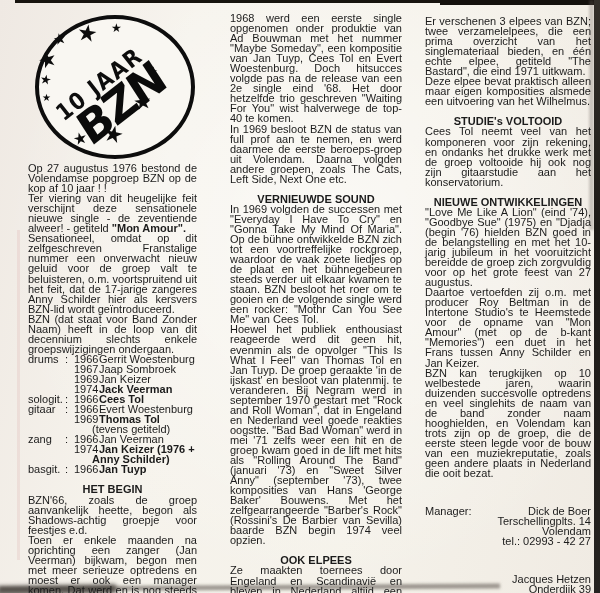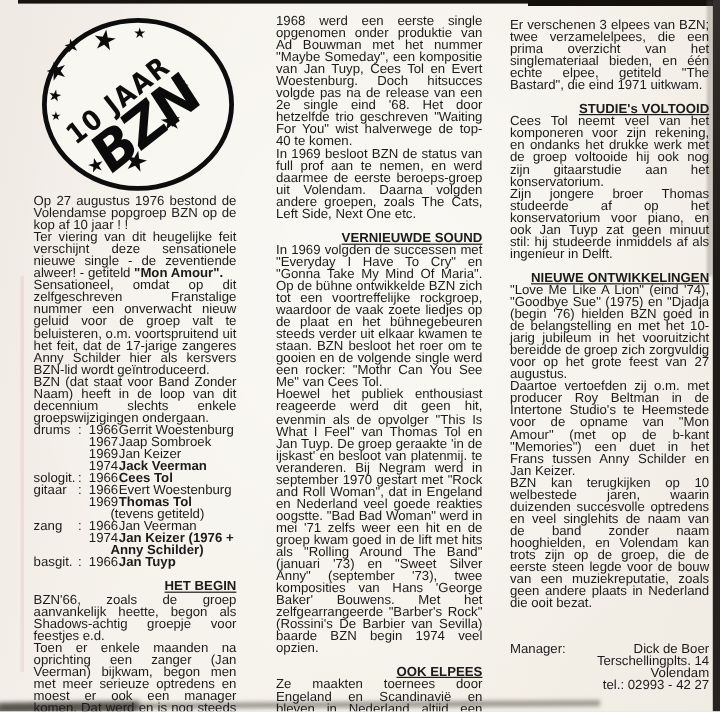--- a/index.html
+++ b/index.html
@@ -33,21 +33,21 @@
     transform:rotate(-38deg) skewX(-5deg);font-weight:800;font-size:45px;
     color:#0b0b0b;font-family:"DejaVu Sans", sans-serif;letter-spacing:-2px;
   }
   
   .col{position:absolute;font-size:11px;line-height:10.05px;text-align:justify;}
   .col1{left:28px;top:163px;width:169px;}
   .col2{left:230px;top:13px;width:172px;}
   .col3{left:425px;top:16px;width:166px;}
   .col p{margin:0;text-align:justify;}
   .col p span.b{font-weight:bold;}
-  .heading{font-weight:bold;margin-top:10px;text-align:right;text-decoration:underline;}
+  .heading{font-weight:bold;margin-top:10px;text-align:center;}
   
   .personnel{text-align:left;}
   .prow{display:flex;}
   .plabel{width:37px;flex:none;}
   .pcolon{width:9px;flex:none;}
   .pentries{flex:1;}
   .pline{display:flex;align-items:flex-end;}
   .pline.indent{padding-left:18px;}
   .pyear{width:25px;flex:none;}
   .pname{flex:1;}
@@ -180,23 +180,23 @@
       <p><span>In 1969 besloot BZN de status van full prof aan te nemen, en werd daarmee de eerste beroeps-groep uit Volendam. Daarna volgden andere groepen, zoals The Cats, Left Side, Next One etc.</span></p>
       <div class="heading">VERNIEUWDE SOUND</div>
       <p><span>In 1969 volgden de successen met "Everyday I Have To Cry" en "Gonna Take My Mind Of Maria". Op de bühne ontwikkelde BZN zich tot een voortreffelijke rockgroep, waardoor de vaak zoete liedjes op de plaat en het bühnegebeuren steeds verder uit elkaar kwamen te staan. BZN besloot het roer om te gooien en de volgende single werd een rocker: "Mothr Can You See Me" van Cees Tol.</span></p>
       <p><span>Hoewel het publiek enthousiast reageerde werd dit geen hit, evenmin als de opvolger "This Is What I Feel" van Thomas Tol en Jan Tuyp. De groep geraakte 'in de ijskast' en besloot van platenmij. te veranderen. Bij Negram werd in september 1970 gestart met "Rock and Roll Woman", dat in Engeland en Nederland veel goede reakties oogstte. "Bad Bad Woman" werd in mei '71 zelfs weer een hit en de groep kwam goed in de lift met hits als "Rolling Around The Band" (januari '73) en "Sweet Silver Anny" (september '73), twee komposities van Hans 'George Baker' Bouwens. Met het zelfgearrangeerde "Barber's Rock" (Rossini's De Barbier van Sevilla) baarde BZN begin 1974 veel opzien.</span></p>
       <div class="heading">OOK ELPEES</div>
       <p><span>Ze maakten toernees door Engeland en Scandinavië en bleven in Nederland altijd een veelgevraagde groep.</span></p>
       <p><span>Ook als bühnegroep bleef BZN zich door de jaren heen ontwikkelen.</span></p>
     </div>
   <div class="col col3">
       <p><span>Er verschenen 3 elpees van BZN; twee verzamelelpees, die een prima overzicht van het singlemateriaal bieden, en één echte elpee, getiteld "The Bastard", die eind 1971 uitkwam.</span></p>
+      <p><span>Deze elpee bevat praktisch alleen maar eigen komposities alsmede een uitvoering van het Wilhelmus.</span></p>
       <div class="heading">STUDIE's VOLTOOID</div>
       <p><span>Cees Tol neemt veel van het komponeren voor zijn rekening, en ondanks het drukke werk met de groep voltooide hij ook nog zijn gitaarstudie aan het konservatorium.</span></p>
-      <p><span>Zijn jongere broer Thomas studeerde af op het konservatorium voor piano, en ook Jan Tuyp zat geen minuut stil: hij studeerde inmiddels af als ingenieur in Delft.</span></p>
       <div class="heading">NIEUWE ONTWIKKELINGEN</div>
       <p><span>"Love Me Like A Lion" (eind '74), "Goodbye Sue" (1975) en "Djadja (begin '76) hielden BZN goed in de belangstelling en met het 10-jarig jubileum in het vooruitzicht bereidde de groep zich zorgvuldig voor op het grote feest van 27 augustus.</span></p>
       <p><span>Daartoe vertoefden zij o.m. met producer Roy Beltman in de Intertone Studio's te Heemstede voor de opname van "Mon Amour" (met op de b-kant "Memories") een duet in het Frans tussen Anny Schilder en Jan Keizer.</span></p>
       <p><span>BZN kan terugkijken op 10 welbestede jaren, waarin duizenden succesvolle optredens en veel singlehits de naam van de band zonder naam hooghielden, en Volendam kan trots zijn op de groep, die de eerste steen legde voor de bouw van een muziekreputatie, zoals geen andere plaats in Nederland die ooit bezat.</span></p>
       <div class="contact">
         <span class="clabel">Manager:</span>
         <span class="clines">
           <div>Dick de Boer</div>
           <div>Terschellingplts. 14</div>
           <div>Volendam</div>

